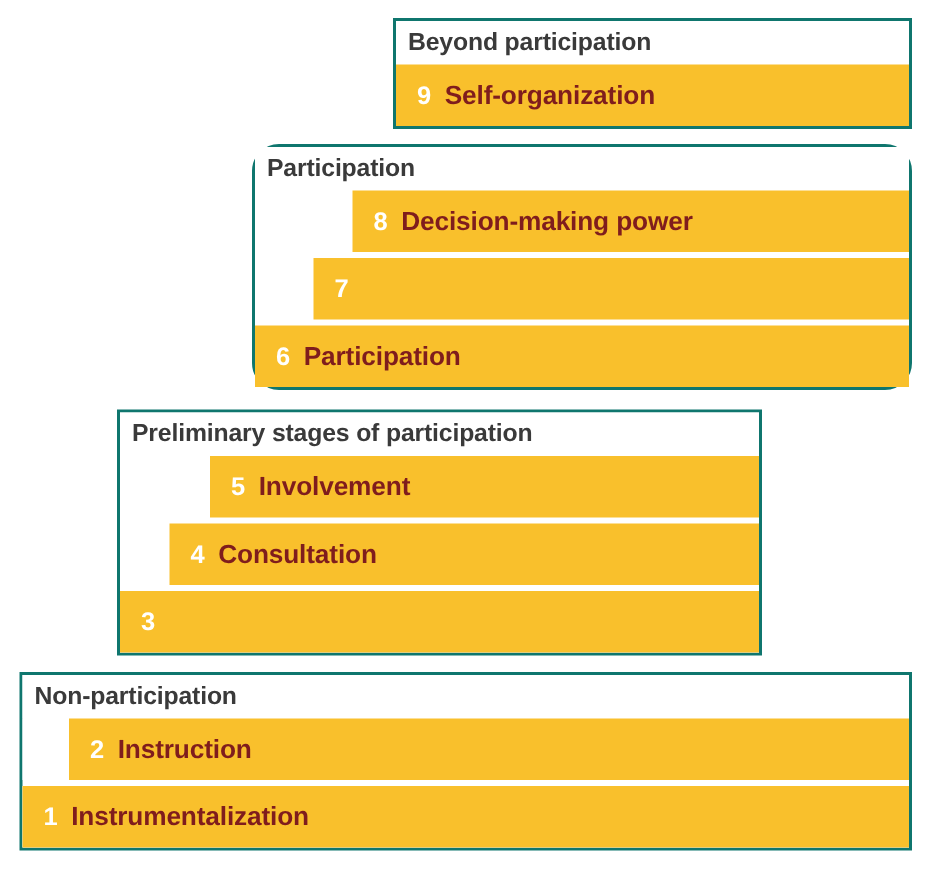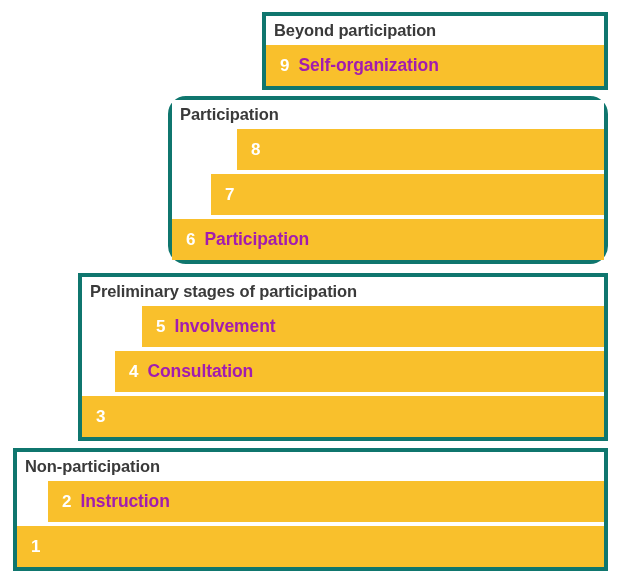--- a/index.html
+++ b/index.html
@@ -18,21 +18,21 @@
   #ladder {
     position: relative;
     width: 620px;
     height: 581px;
   }
 
   
   .group {
     position: absolute;
     box-sizing: border-box;
-    border: 4px solid #0f766e;
+    border: 2px solid #0f766e;
     background: #ffffff;
     padding: 0;
   }
 
   .group-title {
     display: block;
     box-sizing: border-box;
     height: 29px;
     line-height: 29px;
     padding-left: 8px;
@@ -73,41 +73,41 @@
   }
 
   .rung-num {
     color: #ffffff;
     font-size: 17px;
     font-weight: bold;
     padding-left: 14px;
     padding-right: 9px;
   }
   .rung-label {
-    color: #a21caf;
+    color: #7f1d1d;
     font-size: 17.5px;
     font-weight: bold;
     letter-spacing: -0.1px;
     text-align: center;
   }
 
   
   .rung.full {
     left: 0;
     right: 0;
     width: auto;
   }
 
   
   
   #group-1 { left: 262px; top: 12px;  width: 346px; }
   
   #group-2 { left: 168px; top: 96px;  width: 440px; border-radius: 18px; }
   
-  #group-3 { left: 78px;  top: 273px; width: 530px; }
+  #group-3 { left: 78px;  top: 273px; width: 430px; }
   
   #group-4 { left: 13px;  top: 448px; width: 595px; }
 </style>
 </head>
 <body>
 
 <div id="ladder">
 
   <div class="group" id="group-1">
     <div class="group-title">Beyond participation</div>
@@ -120,20 +120,21 @@
       </div>
     </div>
   </div>
 
   <div class="group" id="group-2">
     <div class="group-title">Participation</div>
     <div class="rungs">
       <div class="rung-row gap-below">
         <div class="rung" style="left:65px">
           <span class="rung-num">8</span>
+          <span class="rung-label">Decision-making power</span>
         </div>
       </div>
       <div class="rung-row gap-below">
         <div class="rung" style="left:39px">
           <span class="rung-num">7</span>
         </div>
       </div>
       <div class="rung-row">
         <div class="rung full">
           <span class="rung-num">6</span>
@@ -171,18 +172,19 @@
     <div class="rungs">
       <div class="rung-row gap-below">
         <div class="rung" style="left:31px">
           <span class="rung-num">2</span>
           <span class="rung-label">Instruction</span>
         </div>
       </div>
       <div class="rung-row">
         <div class="rung full">
           <span class="rung-num">1</span>
+          <span class="rung-label">Instrumentalization</span>
         </div>
       </div>
     </div>
   </div>
 
 </div>
 
 </body></html>

